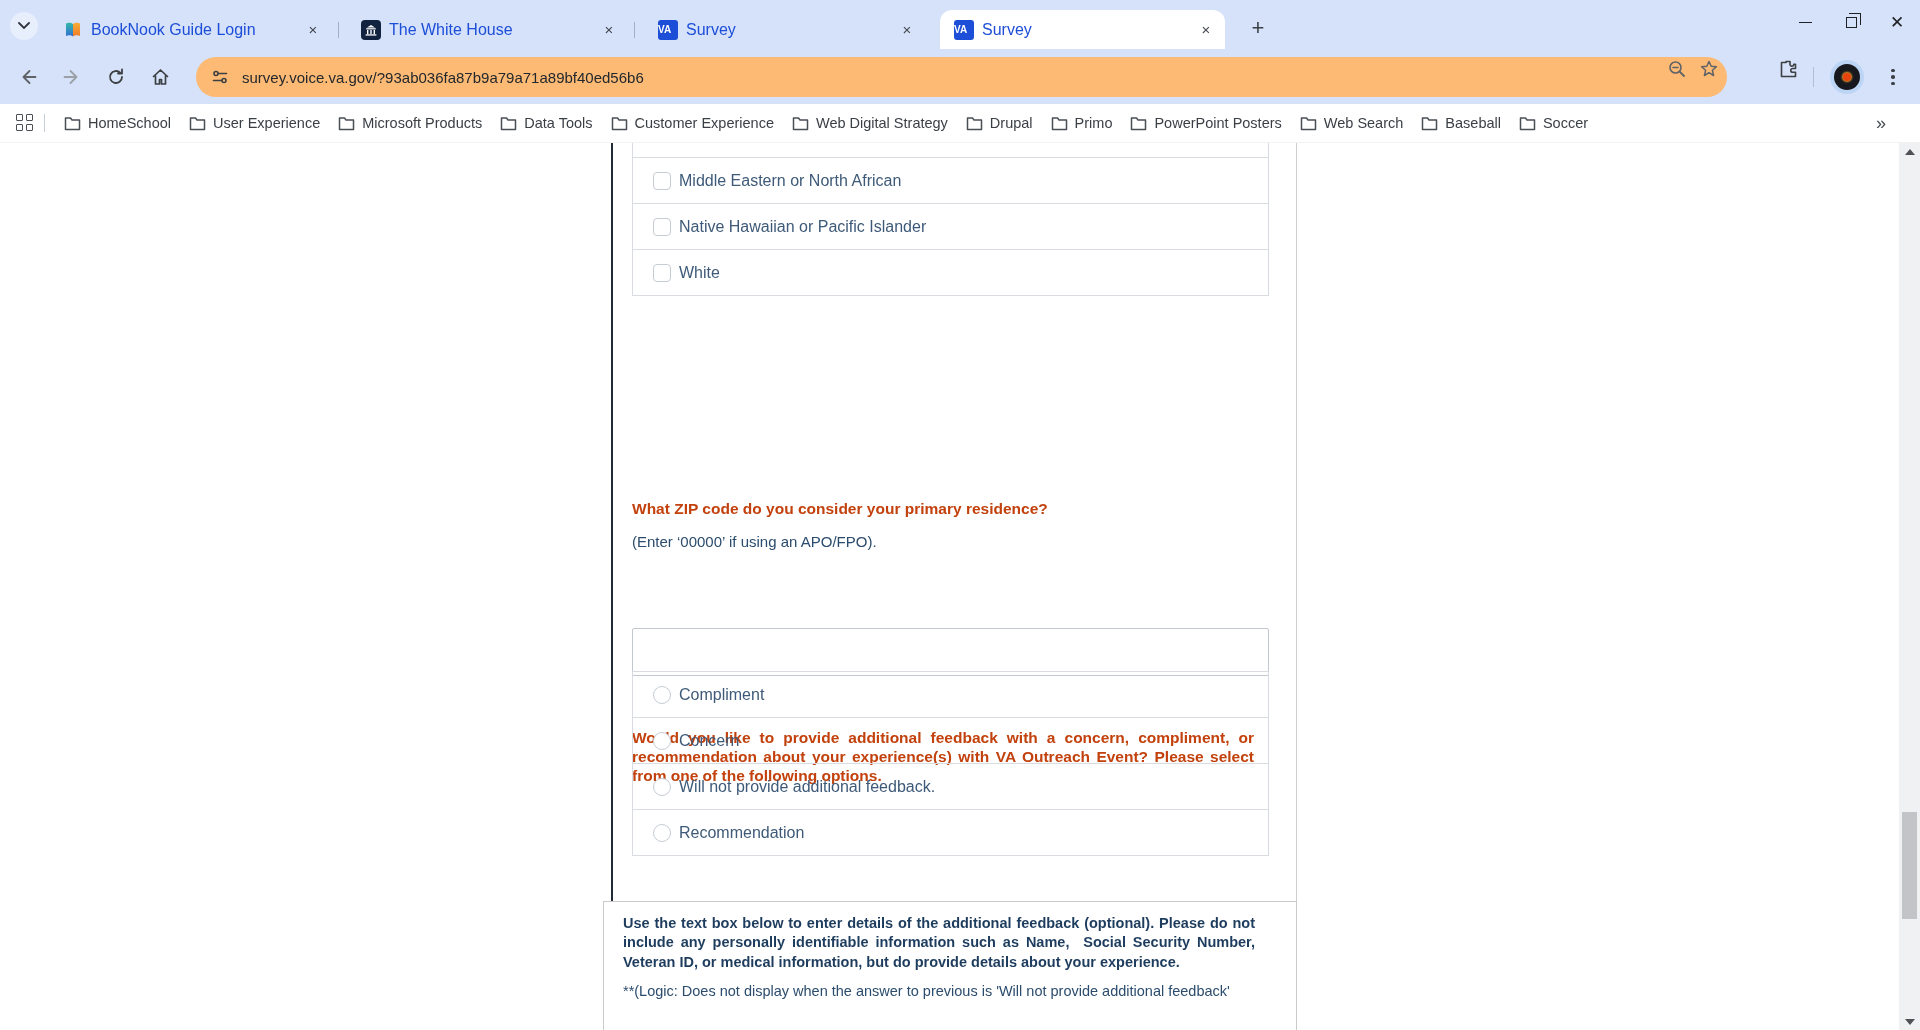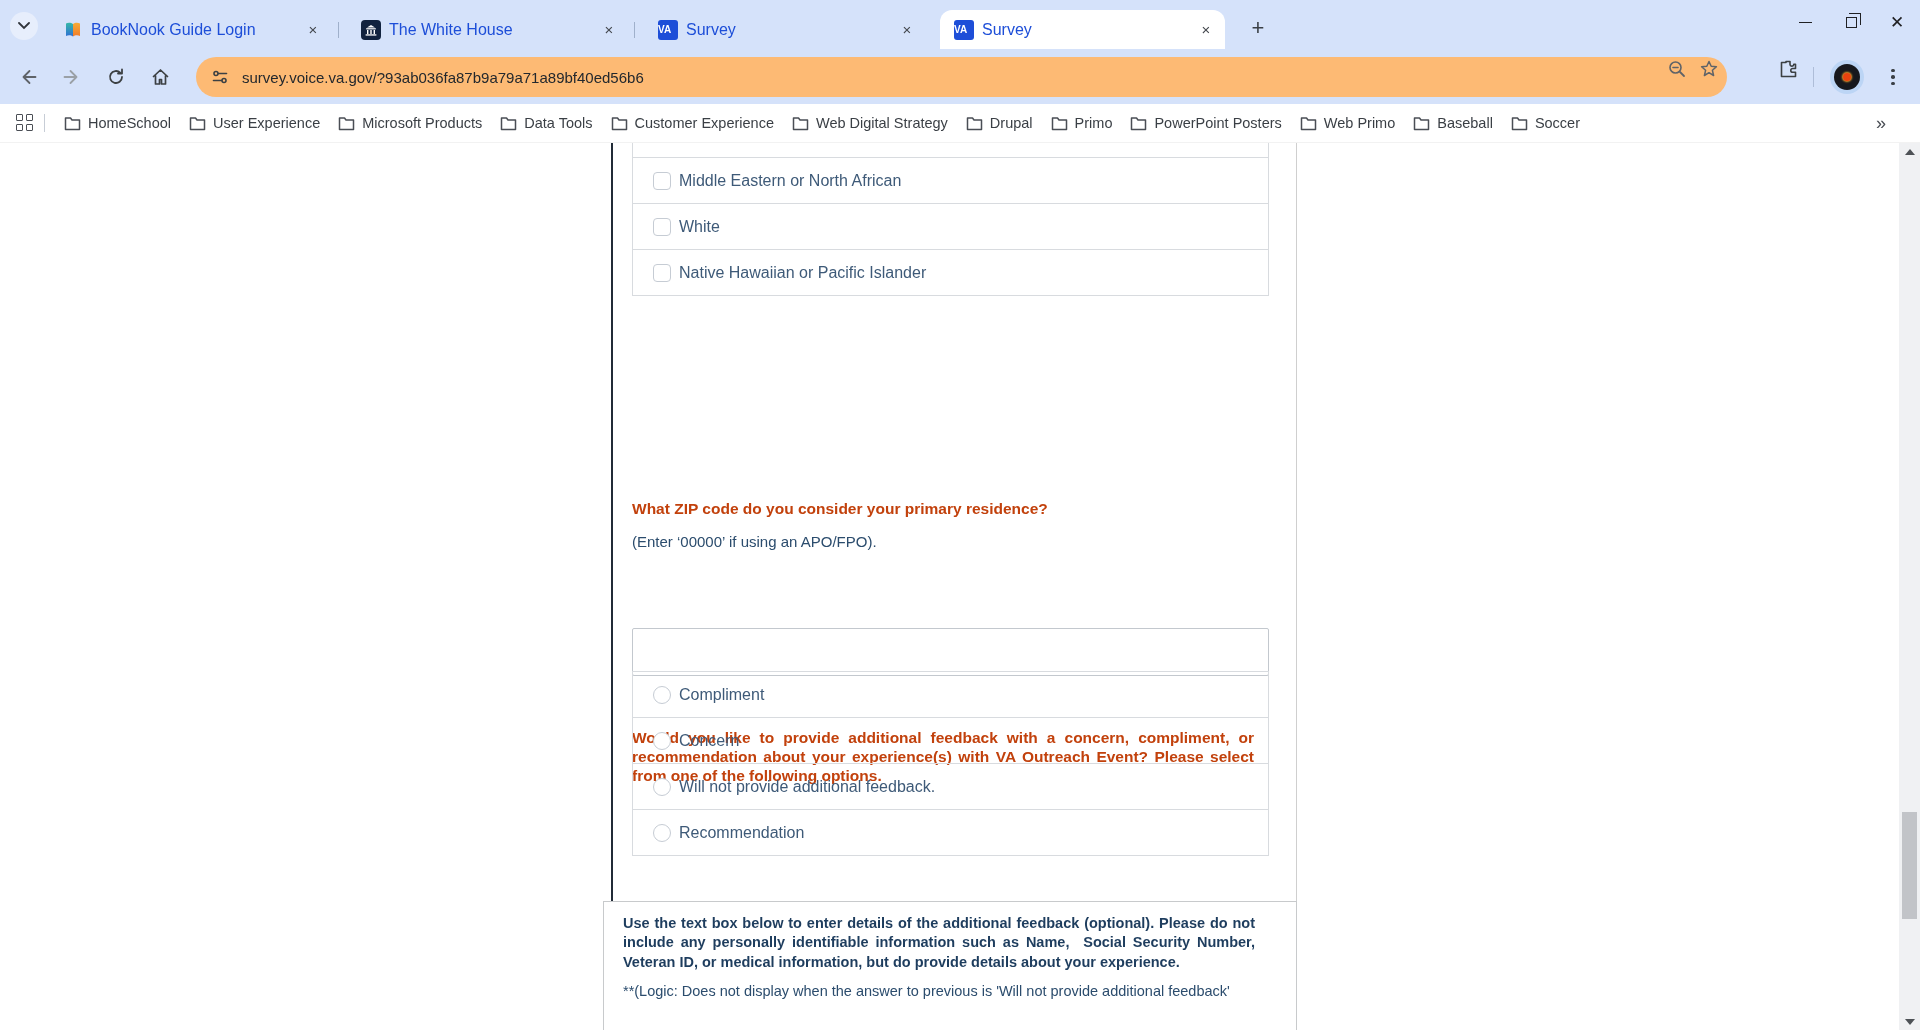--- a/index.html
+++ b/index.html
@@ -301,21 +301,21 @@
     <div class="bm">
       <svg width="17" height="15" viewBox="0 0 17 15">
           <path d="M1.5 2h5l1.5 2h7.5v9.5h-14z" fill="none" stroke="#4a4e55" stroke-width="1.5" stroke-linejoin="round"></path>
         </svg>
       <span>PowerPoint Posters</span>
       </div>
     <div class="bm">
       <svg width="17" height="15" viewBox="0 0 17 15">
           <path d="M1.5 2h5l1.5 2h7.5v9.5h-14z" fill="none" stroke="#4a4e55" stroke-width="1.5" stroke-linejoin="round"></path>
         </svg>
-      <span>Web Primo</span>
+      <span>Web Search</span>
       </div>
     <div class="bm">
       <svg width="17" height="15" viewBox="0 0 17 15">
           <path d="M1.5 2h5l1.5 2h7.5v9.5h-14z" fill="none" stroke="#4a4e55" stroke-width="1.5" stroke-linejoin="round"></path>
         </svg>
       <span>Baseball</span>
       </div>
     <div class="bm">
       <svg width="17" height="15" viewBox="0 0 17 15">
           <path d="M1.5 2h5l1.5 2h7.5v9.5h-14z" fill="none" stroke="#4a4e55" stroke-width="1.5" stroke-linejoin="round"></path>
@@ -331,25 +331,25 @@
     <div class="vline-dark"></div>
 
     <div class="opt-group" id="race-group">
       <div class="sliver"></div>
       <div class="opt-row">
         <span class="checkbox"></span>
         <span class="lbl">Middle Eastern or North African</span>
       </div>
       <div class="opt-row">
         <span class="checkbox"></span>
+        <span class="lbl">Native Hawaiian or Pacific Islander</span>
+      </div>
+      <div class="opt-row">
+        <span class="checkbox"></span>
         <span class="lbl">White</span>
-      </div>
-      <div class="opt-row">
-        <span class="checkbox"></span>
-        <span class="lbl">Native Hawaiian or Pacific Islander</span>
       </div>
     </div>
 
     <div id="zip-q" class="q-bold">What ZIP code do you consider your primary residence?</div>
     <div id="zip-note" class="q-reg">(Enter ‘00000’ if using an APO/FPO).</div>
     <input id="zip-input" type="text" value="" style="">
 
     <div id="fb-q" class="q-bold">Would you like to provide additional feedback with a concern, compliment, or recommendation about your experience(s) with VA Outreach Event? Please select from one of the following options.</div>
 
     <div class="opt-group" id="feedback-group">

